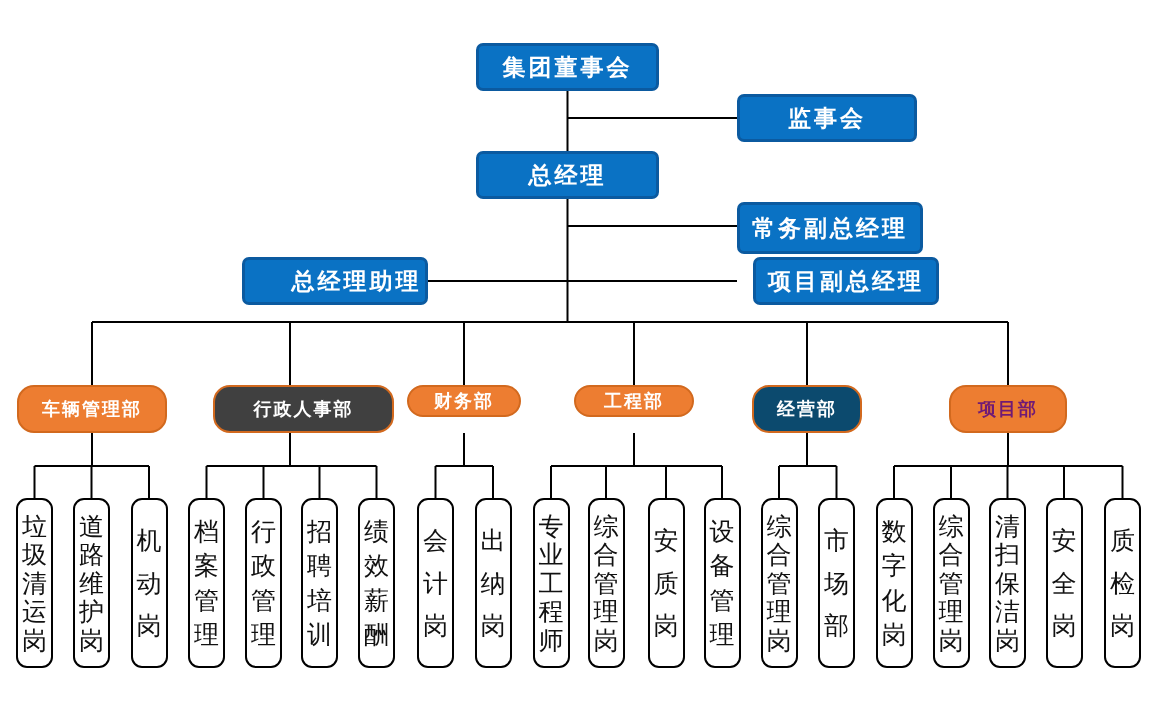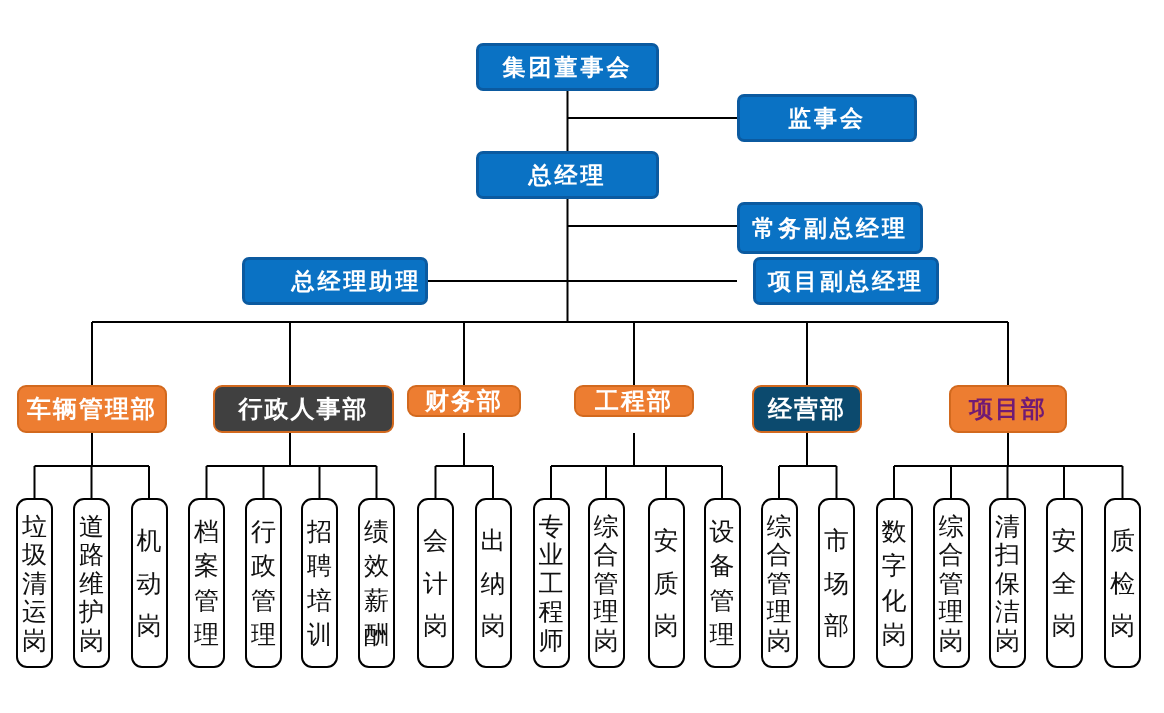--- a/index.html
+++ b/index.html
@@ -10,21 +10,21 @@
   #lines{position:absolute;left:0;top:0;width:1164px;height:713px;}
   .node{
     position:absolute;box-sizing:border-box;
     display:flex;align-items:center;justify-content:center;
     text-align:center;line-height:1;
   }
   .exec{
     border-radius:7px;font-weight:bold;font-size:23px;letter-spacing:3px;
   }
   .dept{
-    border-radius:9px;font-weight:bold;font-size:24px;letter-spacing:2px;
+    border-radius:17px;font-weight:bold;font-size:18px;letter-spacing:2px;
   }
   .pos{
     border-radius:11px;font-size:25px;font-weight:normal;
     flex-direction:column;justify-content:space-evenly;
     padding:10px 0;
   }
   .pos span{display:block;line-height:1;}
 </style>
 </head>
 <body>

